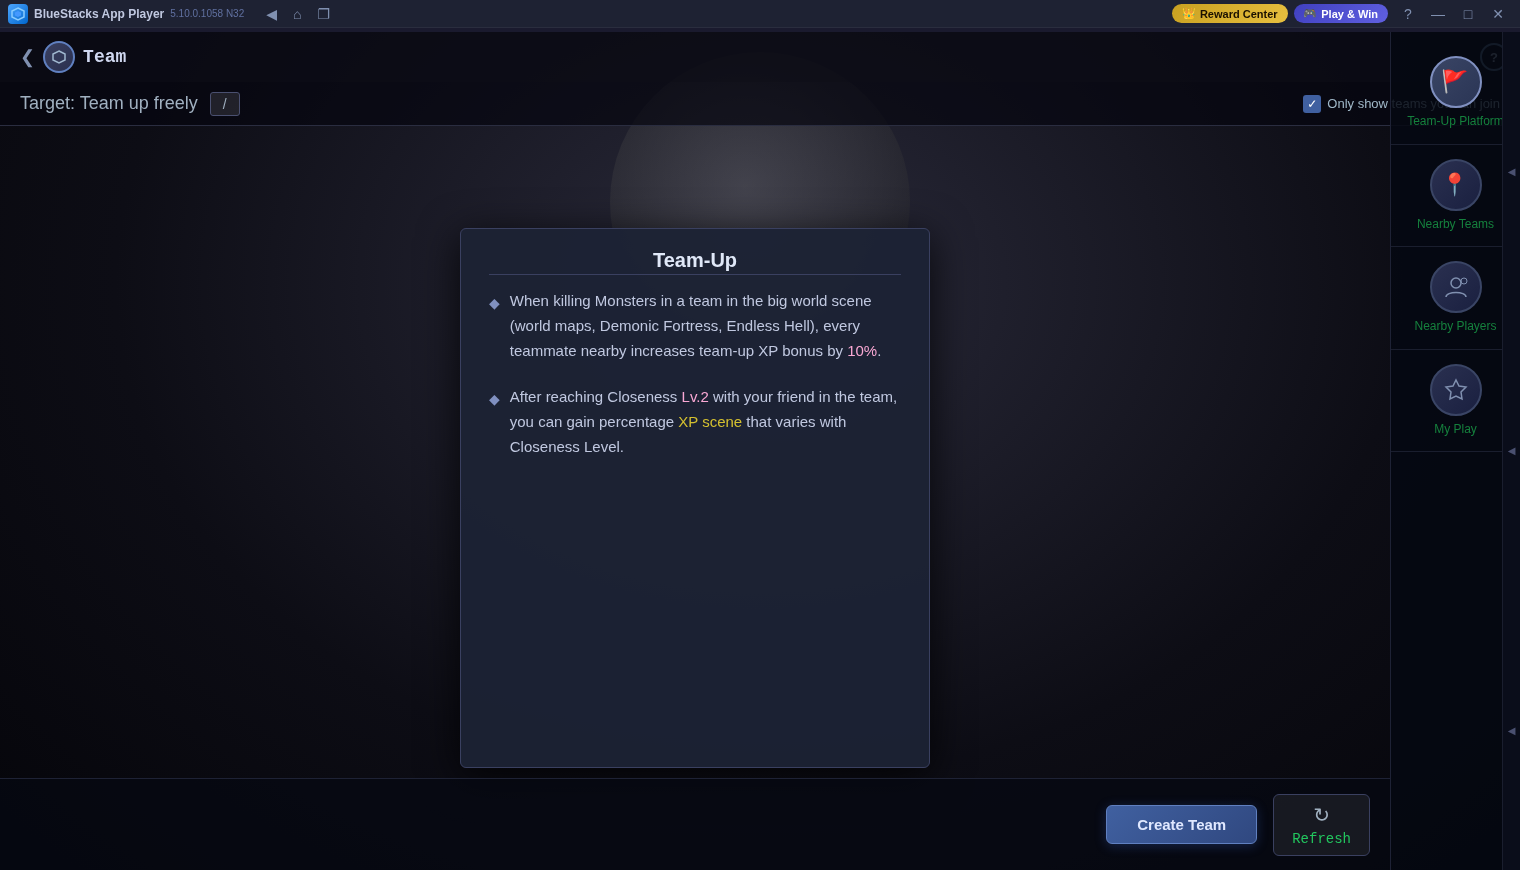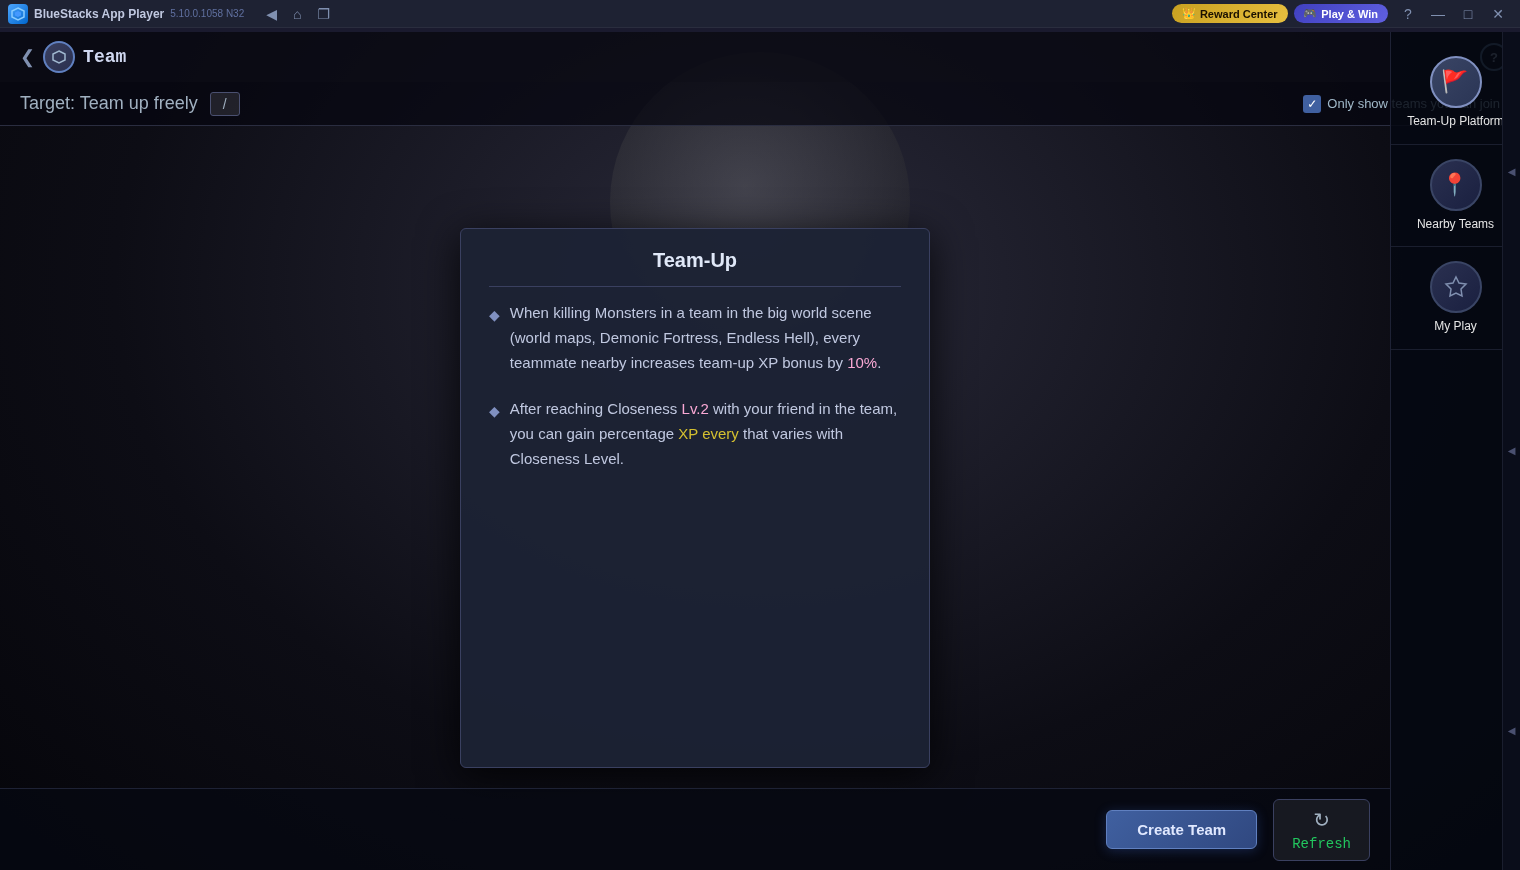--- a/index.html
+++ b/index.html
@@ -245,21 +245,21 @@
       border: 2px solid #3a4565;
       display: flex; align-items: center; justify-content: center;
       font-size: 22px;
       color: #8090b0;
     }
     .sidebar-icon.active {
       border-color: #8090c0;
       background: linear-gradient(135deg, #3a4565, #2a3555);
     }
     .sidebar-label {
-      color: #e5e5e5;
+      color: #15803d;
       font-size: 12px;
       text-align: center;
       line-height: 1.3;
     }
 
     
     .main-content {
       position: absolute;
       top: 94px; left: 0; right: 130px; bottom: 0;
       display: flex;
@@ -277,21 +277,21 @@
       min-height: 540px;
       padding: 20px 28px 28px;
       box-shadow: 0 8px 40px rgba(0,0,0,0.8);
     }
     .popup-title {
       text-align: center;
       color: #e0e8f8;
       font-size: 20px;
       font-weight: 600;
       margin-bottom: 14px;
-      padding-bottom: 14px;
+      padding-bottom: 2px;
       border-bottom: 1px solid #3a4060;
     }
     .popup-body {
       color: #c0c8e0;
       font-size: 15px;
       line-height: 1.65;
     }
     .popup-item {
       display: flex;
       align-items: flex-start;
@@ -304,21 +304,21 @@
       margin-top: 3px;
       flex-shrink: 0;
     }
     .highlight-orange { color: #f9a8d4; }
     .highlight-yellow { color: #d4c030; }
 
     
     .bottom-bar {
       position: absolute;
       bottom: 0; left: 0; right: 130px;
-      height: 82px;
+      height: 92px;
       background: rgba(5, 8, 18, 0.7);
       display: flex;
       align-items: center;
       justify-content: flex-end;
       padding: 0 20px;
       gap: 16px;
       z-index: 50;
       border-top: 1px solid #1e2235;
     }
     .create-team-btn {
@@ -446,41 +446,51 @@
       <div class="sidebar-icon active">🚩</div>
       <span class="sidebar-label">Team-Up Platform</span>
     </div>
     <div class="sidebar-item">
       <div class="sidebar-icon">📍</div>
       <span class="sidebar-label">Nearby Teams</span>
     </div>
     <div class="sidebar-item">
       <div class="sidebar-icon">
         <svg width="28" height="28" viewBox="0 0 28 28" fill="none">
+          <circle cx="14" cy="10" r="5" stroke="#8090b0" stroke-width="1.5" fill="none"></circle>
+          <path d="M4 24 C4 18 24 18 24 24" stroke="#8090b0" stroke-width="1.5" fill="none"></path>
+          <circle cx="22" cy="8" r="3" stroke="#8090b0" stroke-width="1" fill="none"></circle>
+        </svg>
+      </div>
+      <span class="sidebar-label">Nearby Players</span>
+    </div>
+    <div class="sidebar-item">
+      <div class="sidebar-icon">
+        <svg width="28" height="28" viewBox="0 0 28 28" fill="none">
           <path d="M14 4 L17 10 L24 11 L19 16 L20 23 L14 20 L8 23 L9 16 L4 11 L11 10 Z" stroke="#8090b0" stroke-width="1.5" fill="none"></path>
         </svg>
       </div>
       <span class="sidebar-label">My Play</span>
     </div>
   </div>
 
   <div class="main-content">
     <div class="popup">
       <div class="popup-title">Team-Up</div>
       <div class="popup-body">
         <div class="popup-item">
           <span class="diamond-bullet">◆</span>
           <span>
             <span>When killing Monsters in a team in the big world scene (world maps, Demonic Fortress, Endless Hell), every teammate nearby increases team-up XP bonus by </span><span class="highlight-orange">10%</span><span>.</span>
           </span>
         </div>
         <div class="popup-item">
           <span class="diamond-bullet">◆</span>
           <span>
-            <span>After reaching Closeness </span><span class="highlight-orange">Lv.2</span><span> with your friend in the team, you can gain percentage </span><span class="highlight-yellow">XP every</span><span> that varies with Closeness Level.</span>
+            <span>After reaching Closeness </span><span class="highlight-orange">Lv.2</span><span> with your friend in the team, you can gain percentage </span><span class="highlight-yellow">XP scene</span><span> that varies with Closeness Level.</span>
           </span>
         </div>
       </div>
     </div>
   </div>
 
   <div class="bottom-bar">
     <button class="create-team-btn">Create Team</button>
     <button class="refresh-btn">
       <span class="refresh-icon">↻</span>

